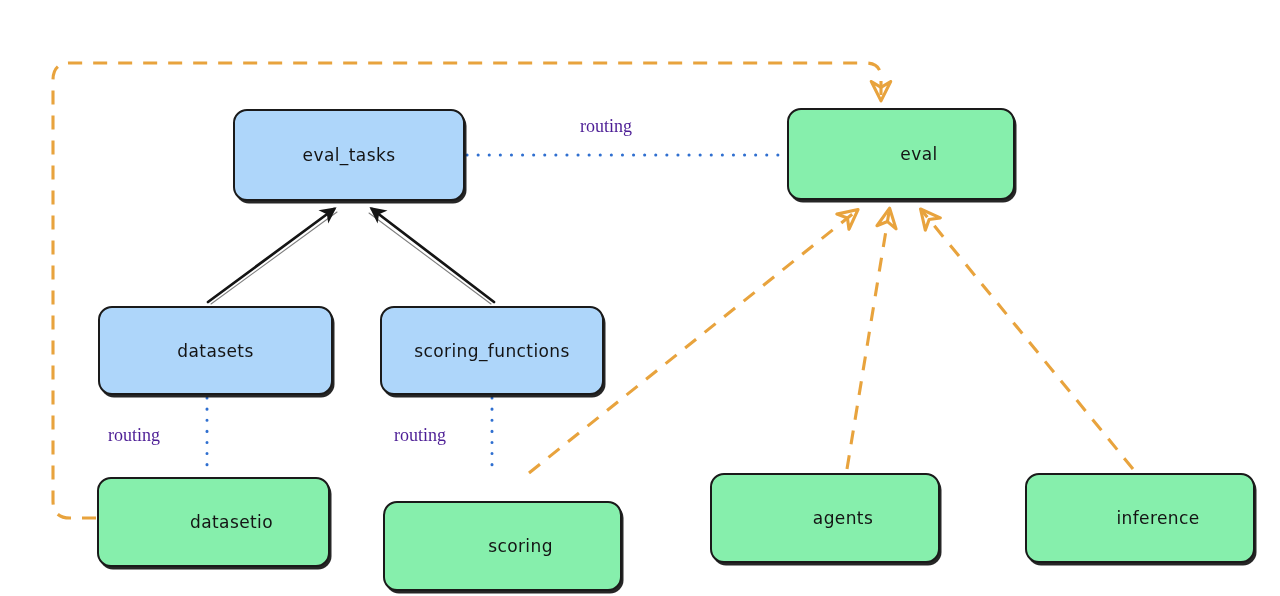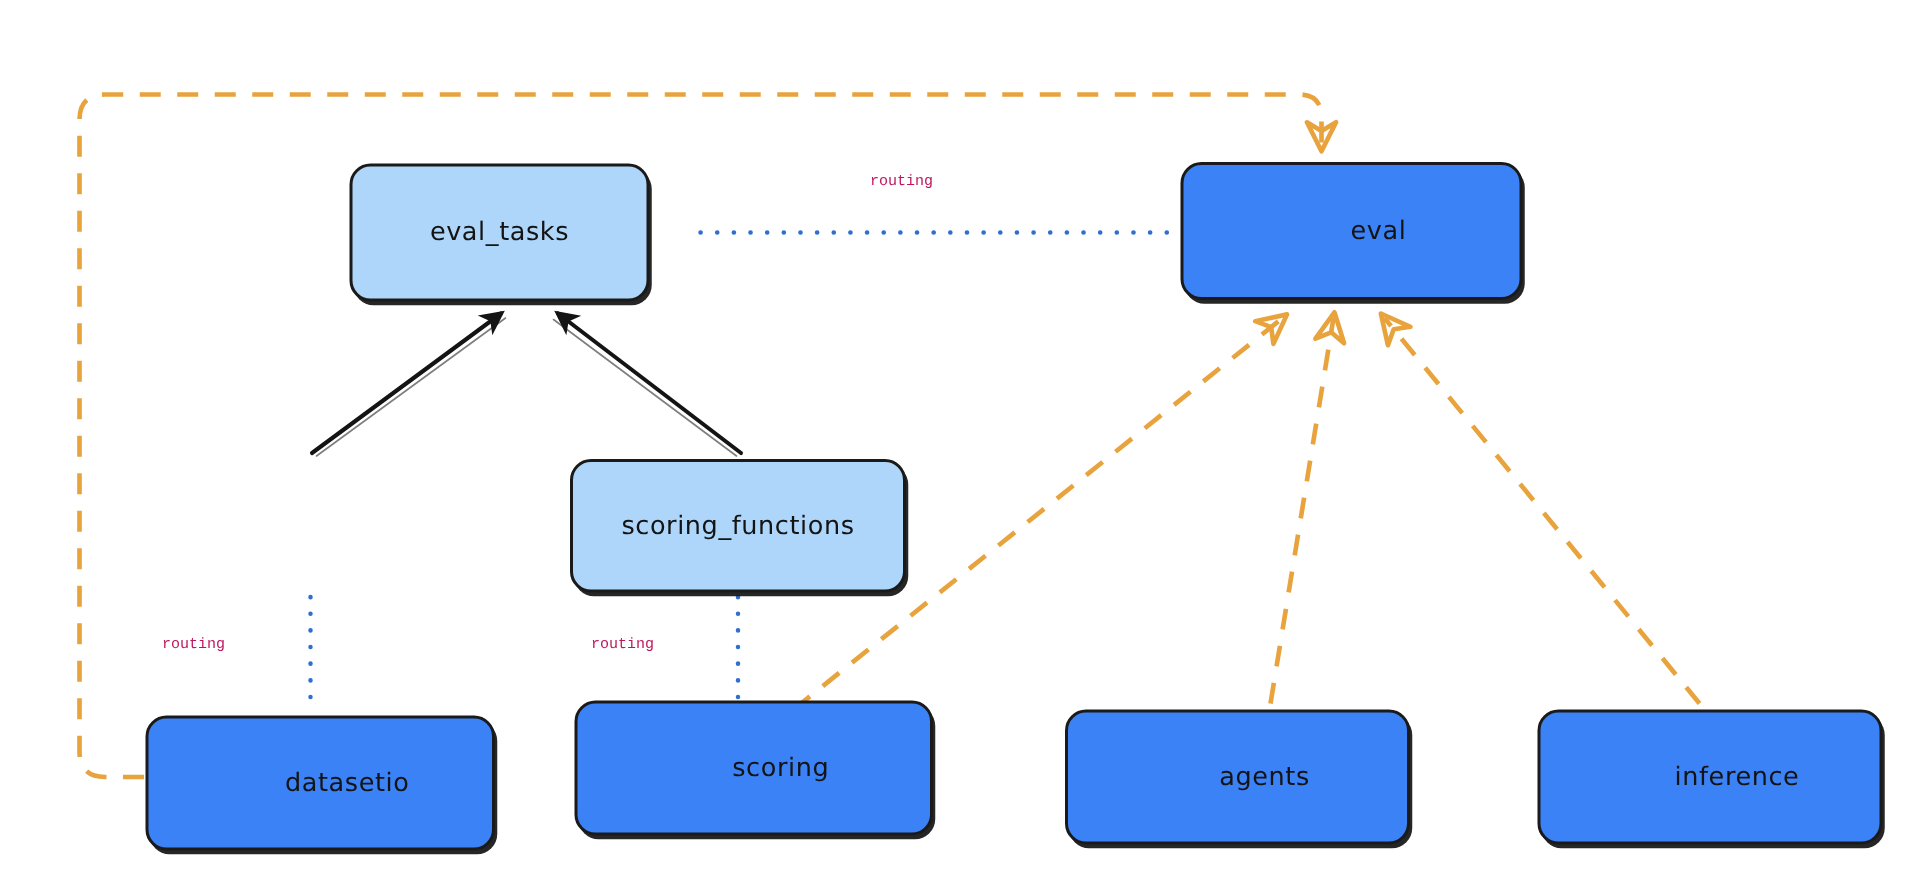--- a/index.html
+++ b/index.html
@@ -32,30 +32,30 @@
     display: flex;
     align-items: center;
     justify-content: center;
     font-family: "DejaVu Sans", sans-serif;
     font-size: 17px;
     color: #141414;
     letter-spacing: 0.4px;
     box-shadow: 2px 3px 0 -0.5px rgba(20,20,20,0.92);
   }
   .node.blue { background: #aed6fa; }
-  .node.green { background: #3b82f6; padding-left: 36px; }
+  .node.green { background: #86efac; padding-left: 36px; }
   .node-label {
     pointer-events: none;
     white-space: nowrap;
   }
   .edge-label {
     position: absolute;
-    font-family: Liberation Mono, monospace;
-    font-size: 10px;
-    color: #be185d;
+    font-family: Liberation Serif, serif;
+    font-size: 18px;
+    color: #4c1d95;
     white-space: nowrap;
   }
 </style>
 </head>
 <body>
 
 <div id="canvas">
 
   <svg id="edge-layer" viewBox="0 0 1280 596" xmlns="http://www.w3.org/2000/svg">
     <defs>
@@ -99,38 +99,41 @@
 
     <g>
       <path d="M 207 398 L 207 474" fill="none" stroke="#2f6fd0" stroke-width="3" stroke-dasharray="0.1 11" stroke-linecap="round"></path>
     </g>
 
     <g>
       <path d="M 492 398 L 492 474" fill="none" stroke="#2f6fd0" stroke-width="3" stroke-dasharray="0.1 11" stroke-linecap="round"></path>
     </g>
   </svg>
 
-  <div class="node blue" style="left:233px; top:109px; width:200px; height:92px;">
+  <div class="node blue" style="left:233px; top:109px; width:232px; height:92px;">
     <span class="node-label">eval_tasks</span>
   </div>
 
   <div class="node green" style="left:787px; top:108px; width:228px; height:92px;">
     <span class="node-label">eval</span>
   </div>
 
+  <div class="node blue" style="left:98px; top:306px; width:235px; height:89px;">
+    <span class="node-label">datasets</span>
+  </div>
 
   <div class="node blue" style="left:380px; top:306px; width:224px; height:89px;">
     <span class="node-label">scoring_functions</span>
   </div>
 
   <div class="node green" style="left:97px; top:477px; width:233px; height:90px;">
     <span class="node-label">datasetio</span>
   </div>
 
-  <div class="node green" style="left:383px; top:467px; width:239px; height:90px;">
+  <div class="node green" style="left:383px; top:501px; width:239px; height:90px;">
     <span class="node-label">scoring</span>
   </div>
 
   <div class="node green" style="left:710px; top:473px; width:230px; height:90px;justify-content:center;">
     <span class="node-label">agents</span>
   </div>
 
   <div class="node green" style="left:1025px; top:473px; width:230px; height:90px;text-align:right;">
     <span class="node-label">inference</span>
   </div>

